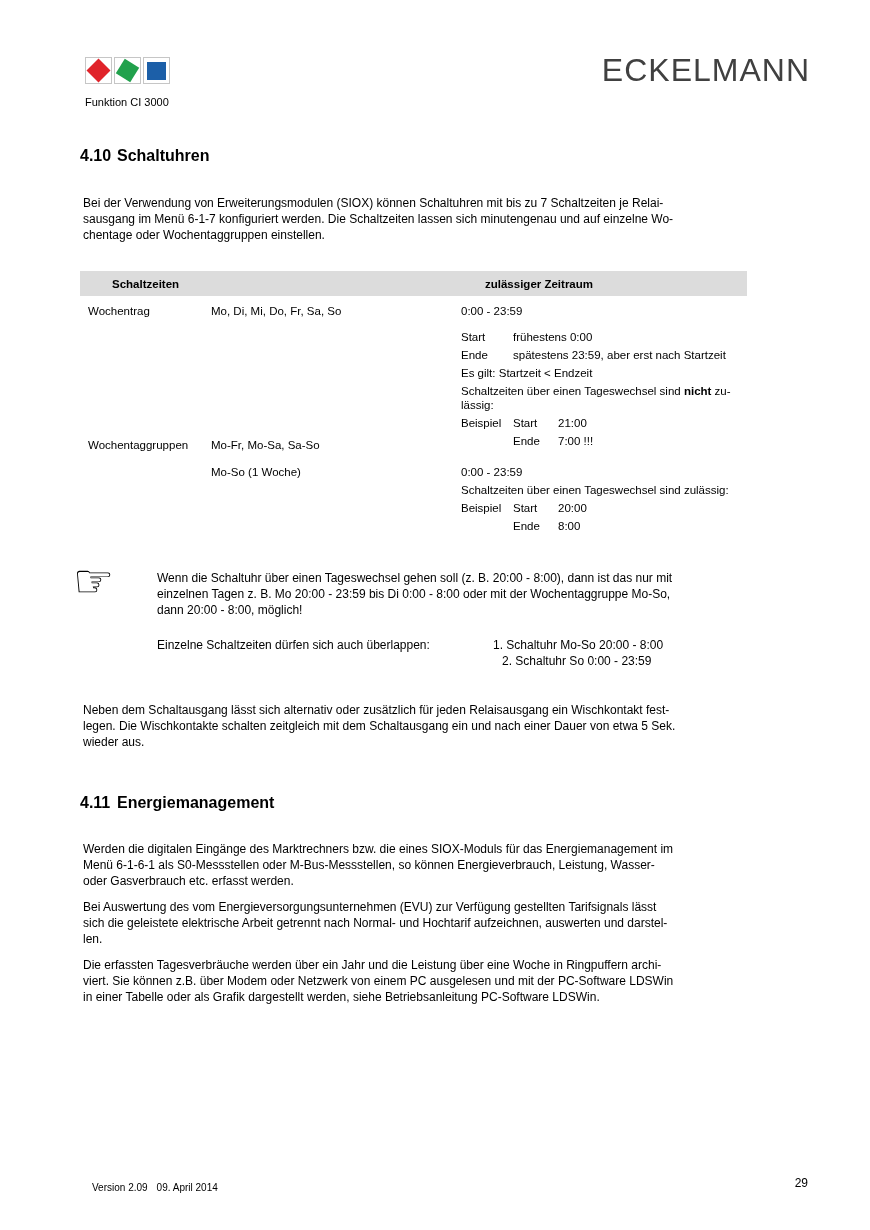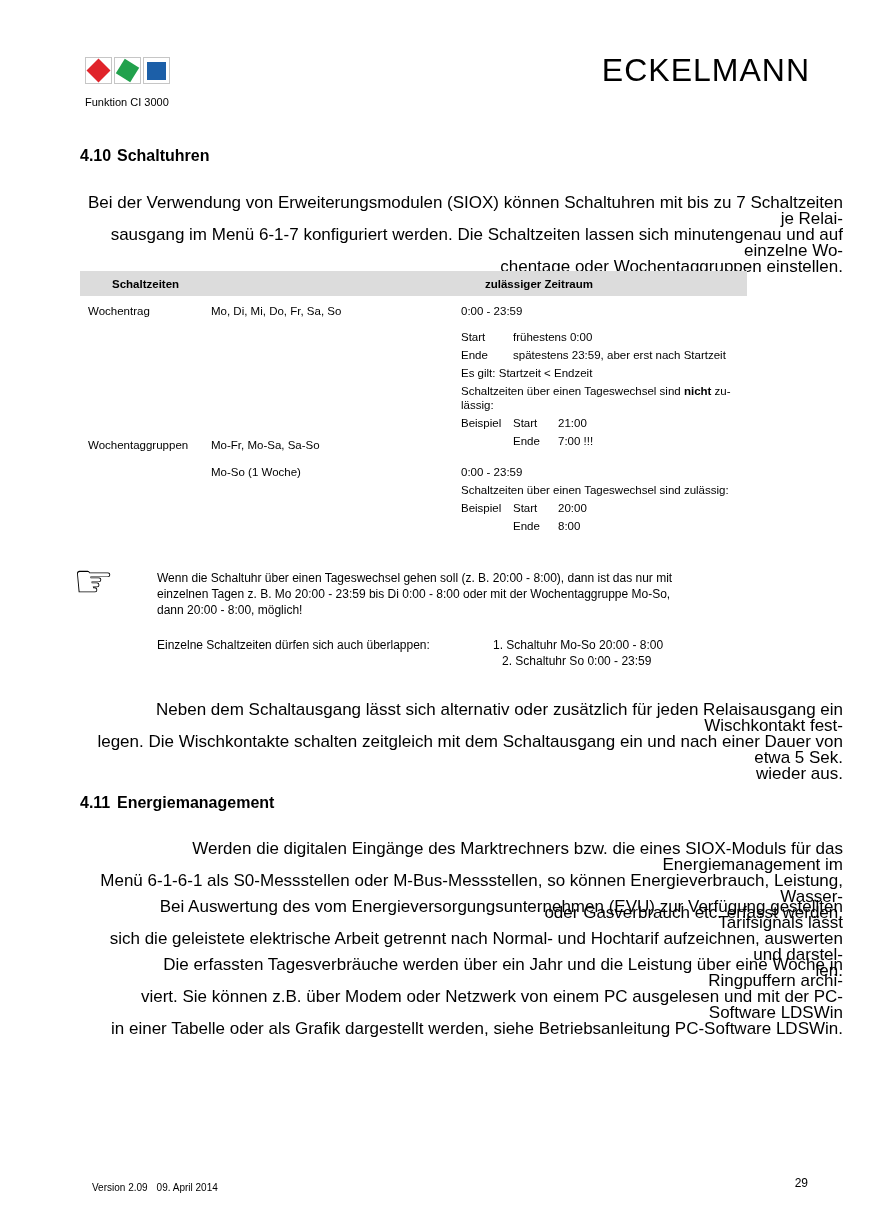--- a/index.html
+++ b/index.html
@@ -11,27 +11,27 @@
   
   .logo { position:absolute; left:85px; top:57px; display:flex; }
   .logo-cell { width:27px; height:27px; border:1px solid #c6c6c6; background:#fff;
     display:flex; align-items:center; justify-content:center; margin-right:2px; }
   .shape { width:17px; height:17px; }
   .shape.red   { background:#e0232a; transform:rotate(45deg); }
   .shape.green { background:#21a14c; transform:rotate(32deg); }
   .shape.blue  { background:#1c5fa8; width:19px; height:18px; }
   .doc-label { position:absolute; left:85px; top:96px; font-size:11px; }
   .brand { position:absolute; right:60px; top:52px; font-size:32px; font-weight:400;
-    color:#000000; letter-spacing:1px; }
+    color:#404040; letter-spacing:1px; }
   
   .h2 { position:absolute; left:80px; font-size:16px; font-weight:bold; display:flex; }
   .h2 .num { width:37px; }
   
-  .para { position:absolute; left:83px; width:760px; font-size:17px; line-height:16px;
-    white-space:pre-line;text-align:right; }
+  .para { position:absolute; left:83px; width:760px; font-size:12px; line-height:16px;
+    white-space:pre-line; }
   
   .tbl { position:absolute; left:80px; top:271px; width:667px; font-size:11.5px; line-height:14px; }
   .tbl-head { display:flex; align-items:center; height:25px; background:#dcdcdc; font-weight:bold;padding-left:24px; }
   .tbl-head .th1 { margin-left:8px; width:373px; }
   .row { display:flex; }
   .row1 { margin-top:8px; }
   .row2 { margin-top:12px;align-items:flex-end; }
   .row3 { margin-top:13px; }
   .c1 { width:131px; padding-left:8px; }
   .c2 { width:250px; }

